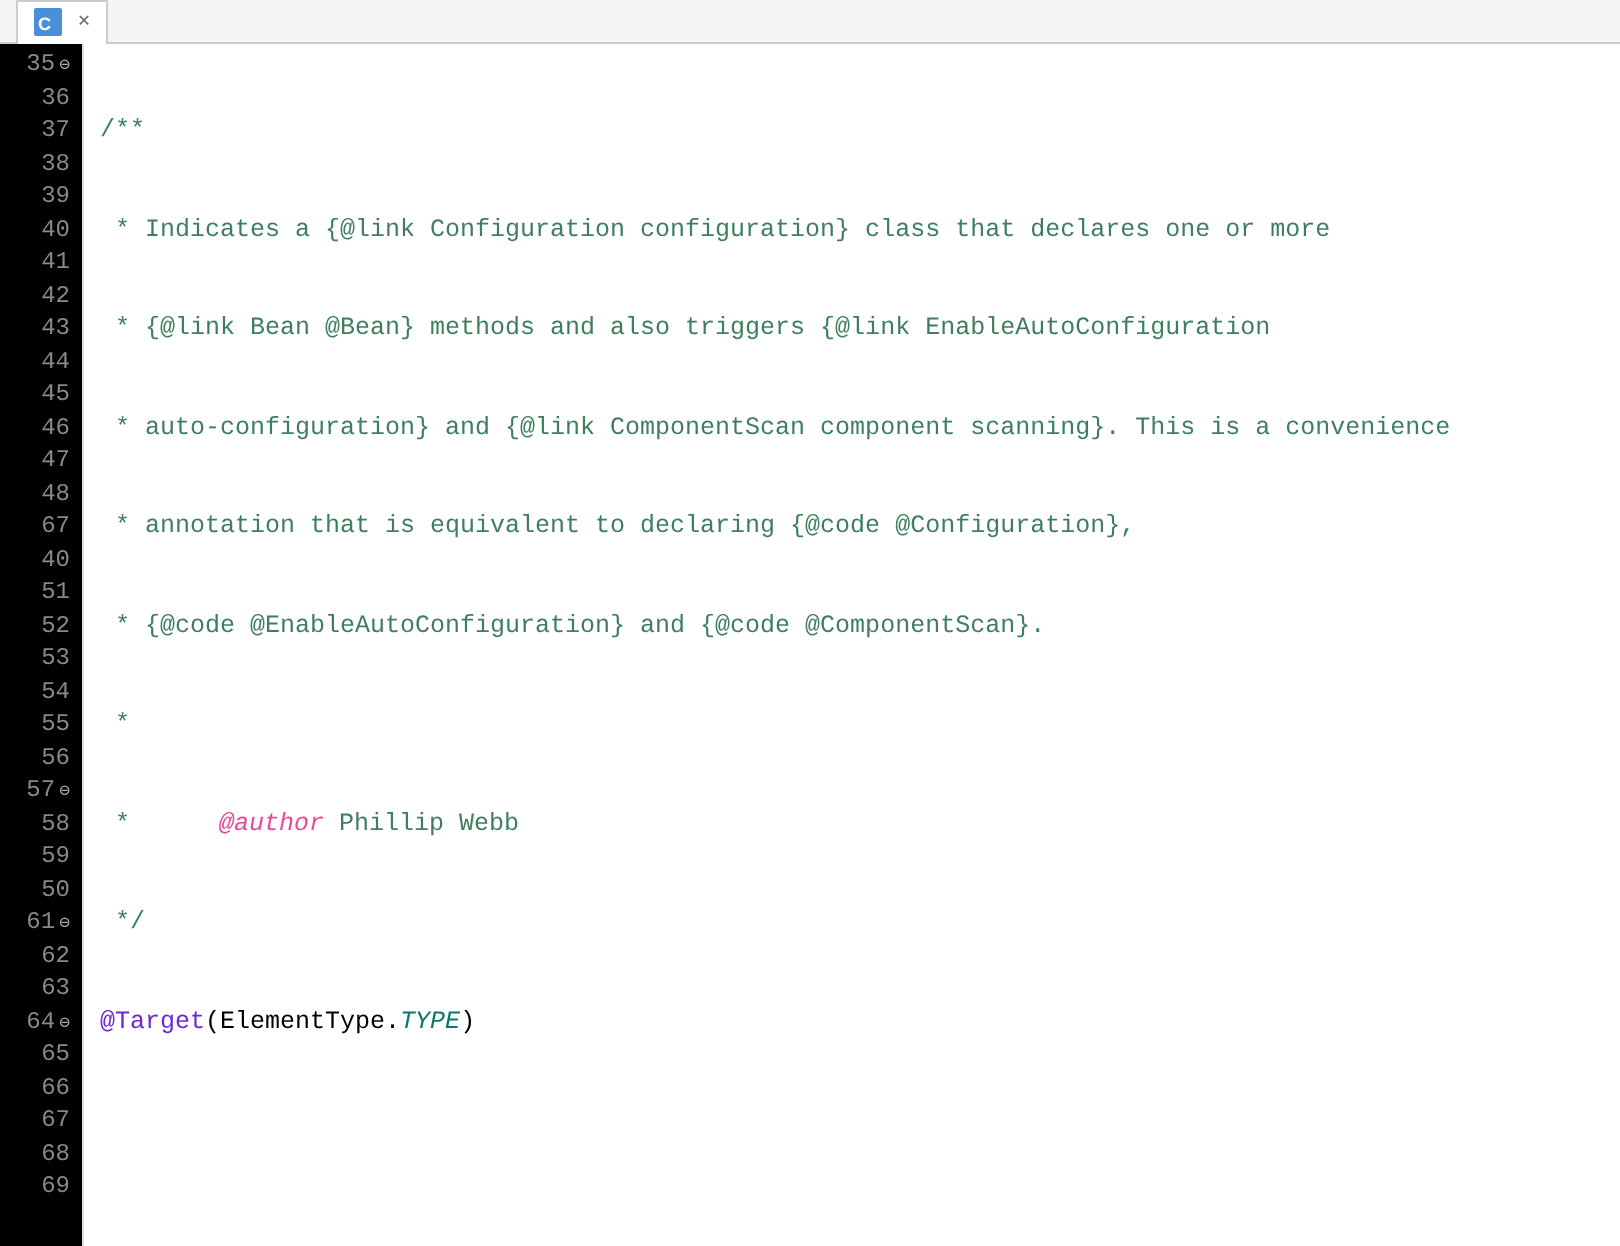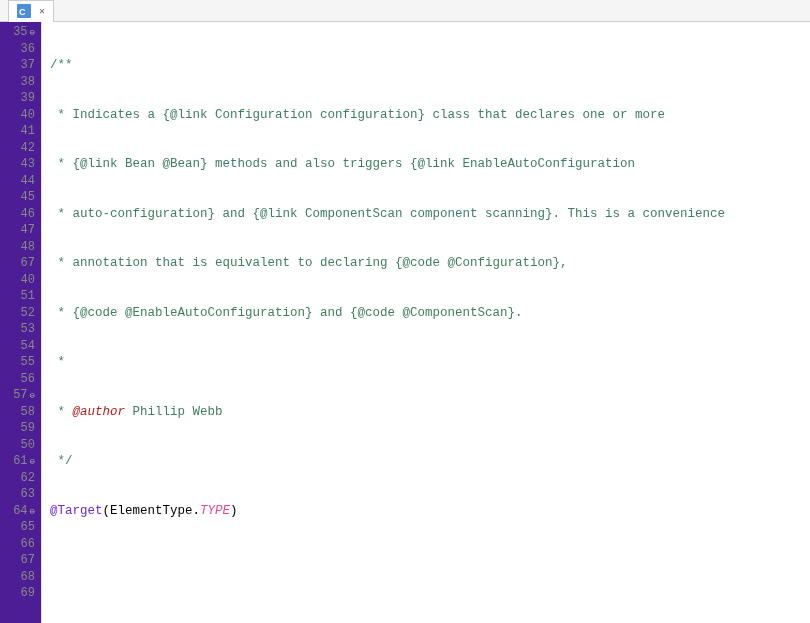--- a/index.html
+++ b/index.html
@@ -46,21 +46,21 @@
 
     
     .editor {
       display: flex;
       height: calc(100% - 22px);
       overflow: hidden;
     }
 
     
     .line-numbers {
-      background: #4c1d95;
+      background: #000000;
       border-right: 1px solid #e0e0e0;
       padding: 0 6px;
       text-align: right;
       color: #888;
       font-size: 12px;
       line-height: 16.5px;
       min-width: 42px;
       user-select: none;
       padding-top: 2px;
     }
@@ -81,23 +81,23 @@
       white-space: pre;
     }
     .code-line {
       display: block;
       height: 16.5px;
       line-height: 16.5px;
     }
 
     
     .cm-comment { color: #3f7f5f; }
-    .cm-javadoc-tag { color: #b91c1c; font-style: italic; }
+    .cm-javadoc-tag { color: #ec4899; font-style: italic; margin-left: 37px; }
     .cm-annotation { color: #6d28d9; }
-    .cm-static-field { color: #ec4899; font-style: italic; }
+    .cm-static-field { color: #0f766e; font-style: italic; }
     @keyframes blink { 50% { opacity: 0; } }
   </style>
 </head>
 <body>
 
 <div class="title-bar">
   <div class="tab">
     <svg class="tab-icon" viewBox="0 0 14 14">
       <rect width="14" height="14" rx="1" fill="#4a90d9"></rect>
       <text x="2" y="11" font-size="9" fill="white" font-family="Arial" font-weight="bold">C</text>

